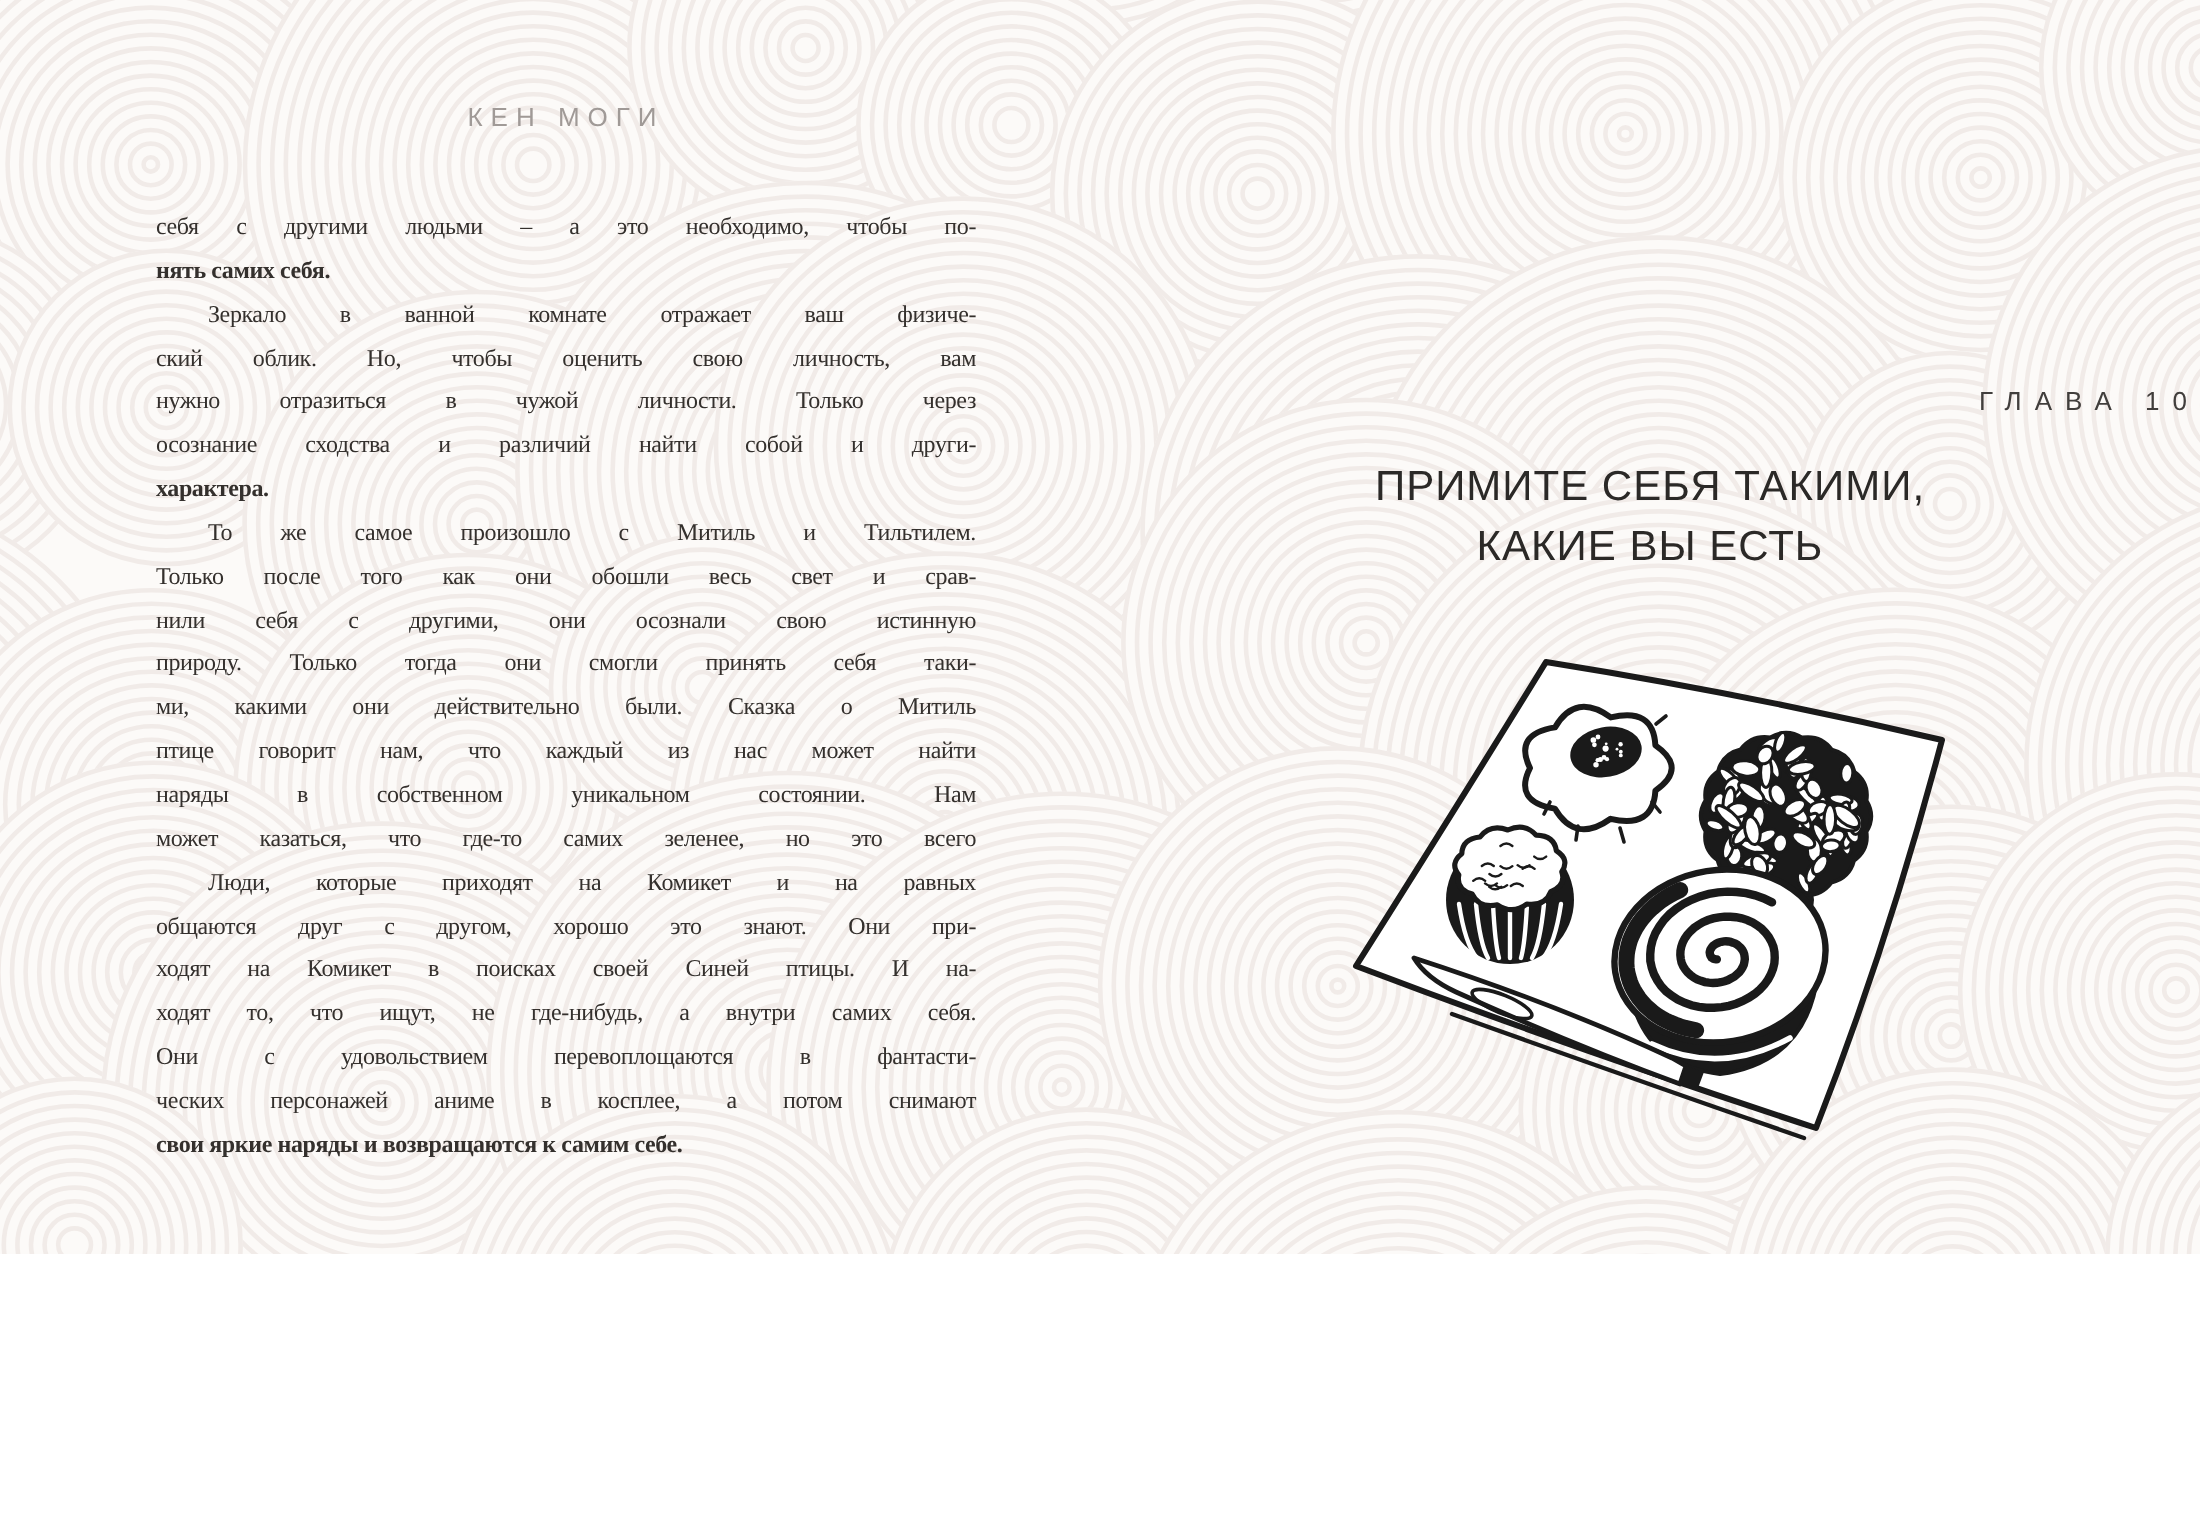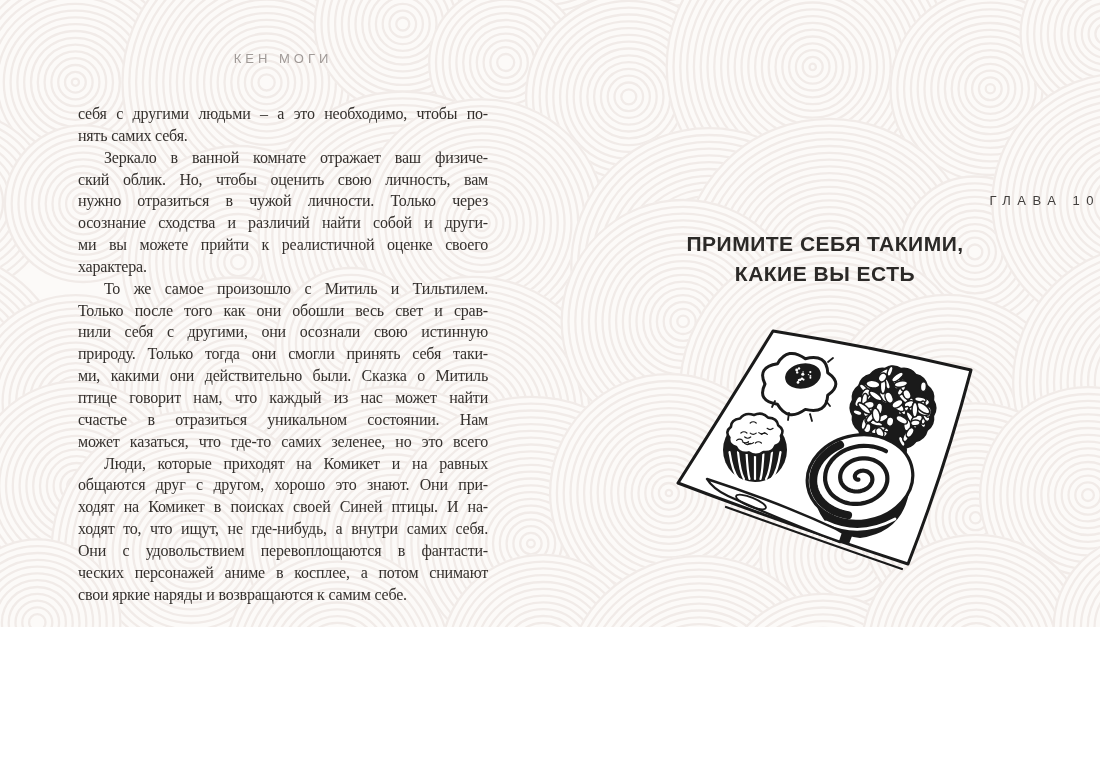--- a/index.html
+++ b/index.html
@@ -10,34 +10,34 @@
   }
   .bg{position:absolute;left:0;top:0;width:1100px;height:762px;}
   .running-header{
     position:absolute;left:78px;top:51px;width:410px;
     text-align:center;
     font-family:"Liberation Sans","DejaVu Sans",sans-serif;
     font-size:13px;letter-spacing:4px;color:#a09a97;
   }
   .body-text{
     position:absolute;left:78px;top:103px;width:410px;
-    color:#34302d;font-size:16px;letter-spacing:-0.2px;
+    color:#34302d;font-size:12px;letter-spacing:-0.2px;
   }
   .bl{height:21.85px;line-height:21.85px;text-align:justify;text-align-last:justify;white-space:nowrap;}
-  .bl.end{text-align-last:left;}
+  .bl.end{text-align-last:left;font-weight:bold;}
   .bl.ind{text-indent:26px;}
   .kicker{
     position:absolute;left:550px;top:193px;width:550px;
     text-align:right;
     font-family:"Liberation Sans","DejaVu Sans",sans-serif;
     font-size:13px;letter-spacing:6.5px;color:#413e3c;
   }
   .chapter-title{
     position:absolute;left:550px;top:229px;width:550px;margin:0;
-    text-align:center;font-weight:700;
+    text-align:center;font-weight:400;
     font-family:"Liberation Sans","DejaVu Sans",sans-serif;
     font-size:21px;line-height:30px;letter-spacing:0.5px;color:#2b2927;
   }
   .illustration{position:absolute;left:668px;top:326px;width:336px;height:266px;}
 </style>
 </head>
 <body>
 
 <div class="spread">
   <svg class="bg" viewBox="0 0 1100 762">
@@ -1311,29 +1311,28 @@
 
   <div>
     <div class="running-header">КЕН МОГИ</div>
     <div class="body-text">
         <div class="bl">себя с другими людьми – а это необходимо, чтобы по-</div>
         <div class="bl end">нять самих себя.</div>
         <div class="bl ind">Зеркало в ванной комнате отражает ваш физиче-</div>
         <div class="bl">ский облик. Но, чтобы оценить свою личность, вам</div>
         <div class="bl">нужно отразиться в чужой личности. Только через</div>
         <div class="bl">осознание сходства и различий найти собой и други-</div>
-        <div class="bl">ми вы можете прийти к реалистичной оценке своего</div>
         <div class="bl end">характера.</div>
         <div class="bl ind">То же самое произошло с Митиль и Тильтилем.</div>
         <div class="bl">Только после того как они обошли весь свет и срав-</div>
         <div class="bl">нили себя с другими, они осознали свою истинную</div>
         <div class="bl">природу. Только тогда они смогли принять себя таки-</div>
         <div class="bl">ми, какими они действительно были. Сказка о Митиль</div>
         <div class="bl">птице говорит нам, что каждый из нас может найти</div>
-        <div class="bl">счастье в отразиться уникальном состоянии. Нам</div>
+        <div class="bl">наряды в собственном уникальном состоянии. Нам</div>
         <div class="bl">может казаться, что где-то самих зеленее, но это всего</div>
         <div class="bl ind">Люди, которые приходят на Комикет и на равных</div>
         <div class="bl">общаются друг с другом, хорошо это знают. Они при-</div>
         <div class="bl">ходят на Комикет в поисках своей Синей птицы. И на-</div>
         <div class="bl">ходят то, что ищут, не где-нибудь, а внутри самих себя.</div>
         <div class="bl">Они с удовольствием перевоплощаются в фантасти-</div>
         <div class="bl">ческих персонажей аниме в косплее, а потом снимают</div>
         <div class="bl end">свои яркие наряды и возвращаются к самим себе.</div>
       </div>
   </div>

